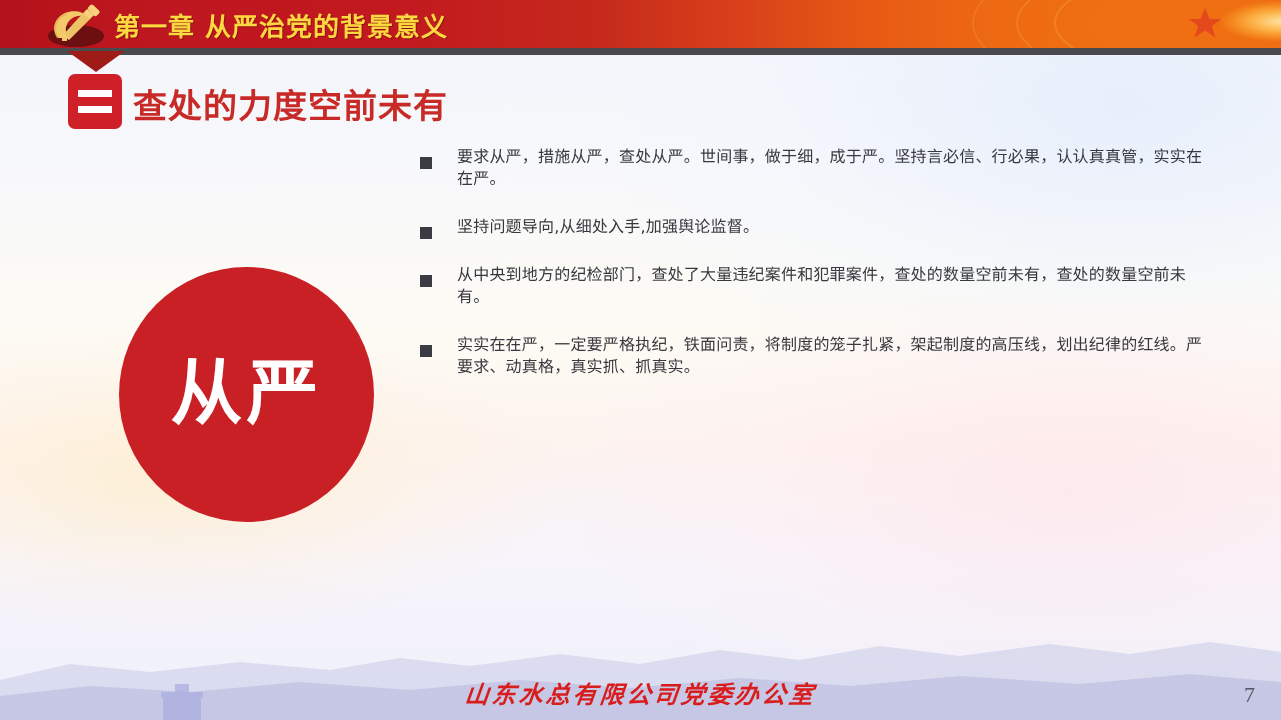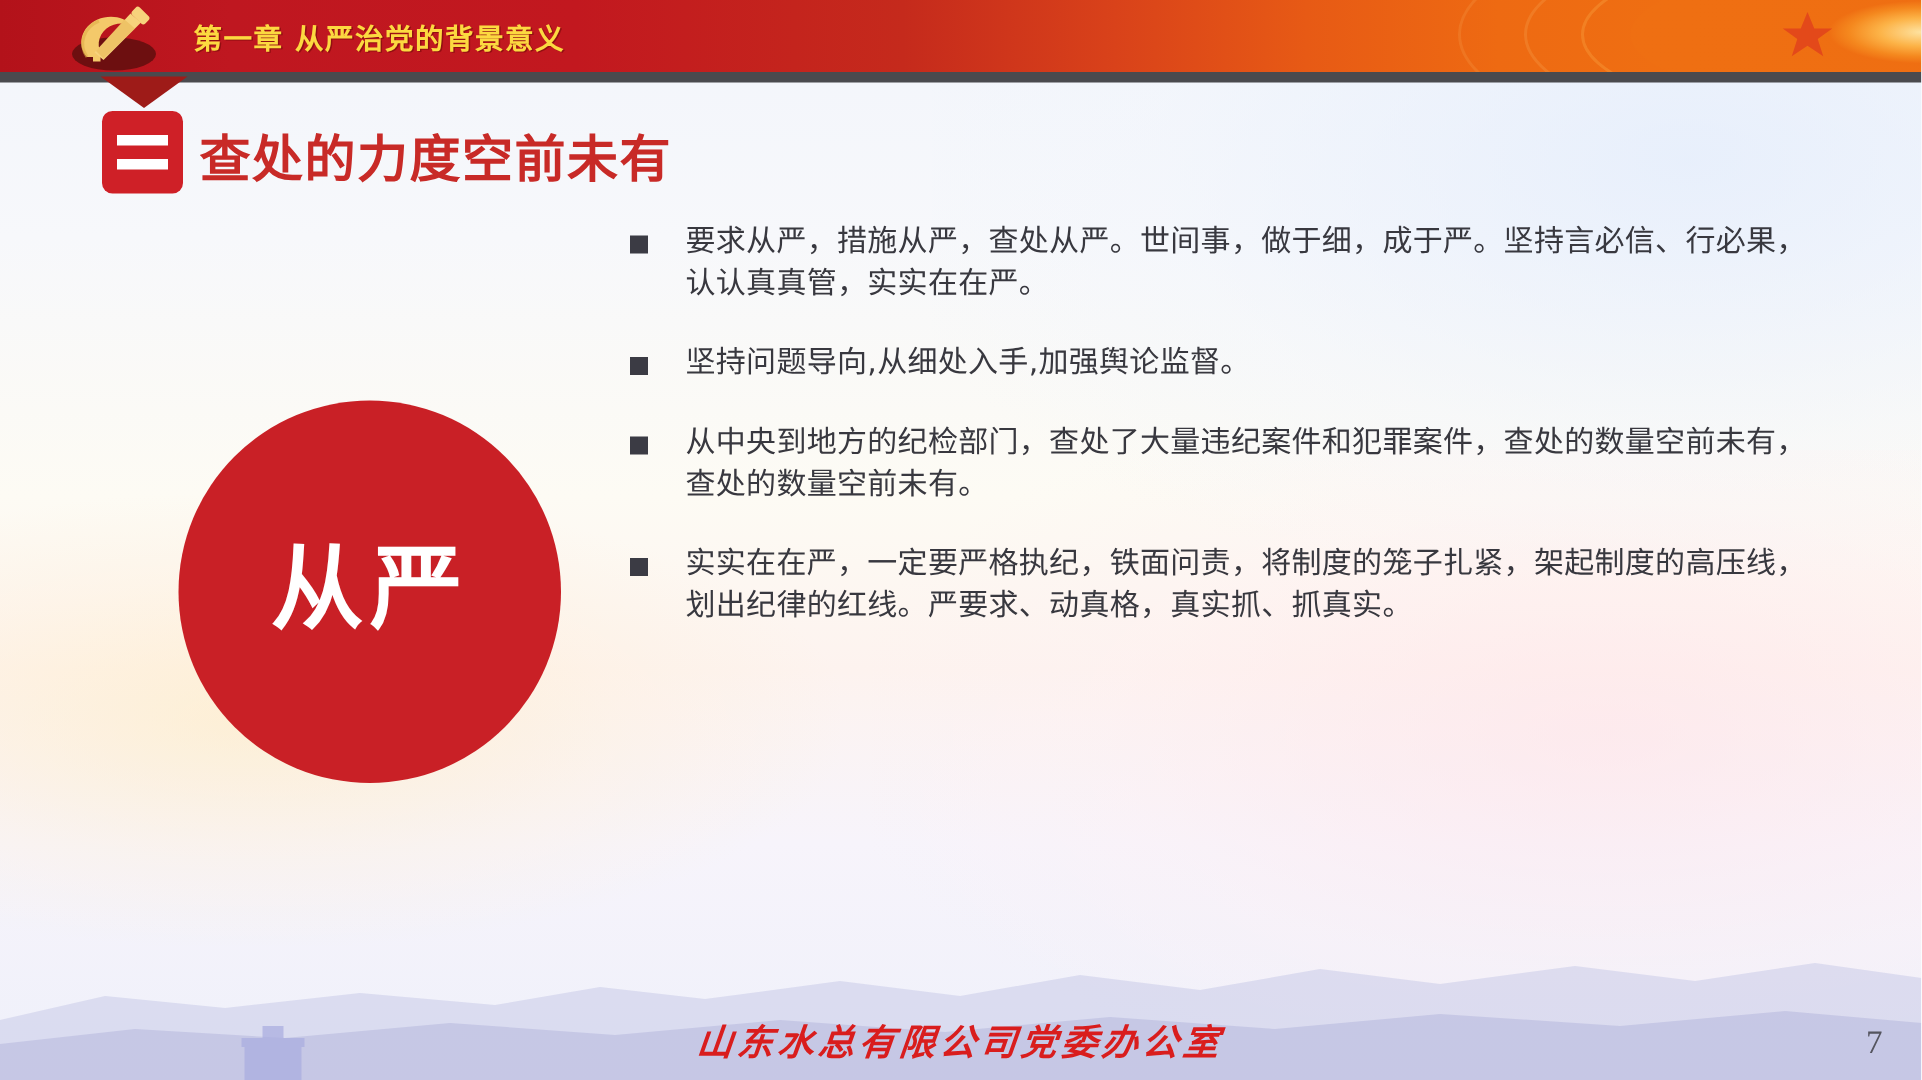--- a/index.html
+++ b/index.html
@@ -43,22 +43,22 @@
     position:absolute; left:0; top:0; width:1281px; height:48px;
     background:
       linear-gradient(90deg,
         #b3121a 0%, #bf1720 12%, #c2181f 30%, #c52a1c 47%,
         #d9421a 58%, #e75a15 68%, #ee6a12 78%, #ef6f12 88%, #ec6310 100%);
     overflow:hidden;
   }
   .header-rays{ position:absolute; right:0; top:0; width:420px; height:48px; }
   .emblem{ position:absolute; left:38px; top:2px; width:76px; height:46px; }
   .header-title{
-    position:absolute; left:129px; top:50%; transform:translateY(-50%);
-    color:#fcd940; font-size:19px; font-weight:bold; letter-spacing:1px;
+    position:absolute; left:114px; top:50%; transform:translateY(-50%);
+    color:#fcd940; font-size:26px; font-weight:bold; letter-spacing:1px;
     white-space:nowrap;
     text-shadow:1px 1px 0 rgba(120,10,10,.65);
   }
   .header-rule{
     position:absolute; left:0; top:48px; width:1281px; height:7px;
     background:#4a4a4e;
   }
 
   
   .sec-chevron{
@@ -85,41 +85,41 @@
   }
 
   
   .circle{
     position:absolute; left:119px; top:267px;
     width:255px; height:255px; border-radius:50%;
     background:#c92026;
     display:flex; align-items:center; justify-content:center;
   }
   .circle-text{
-    color:#ffffff; font-size:62px; font-weight:bold;
+    color:#ffffff; font-size:72px; font-weight:bold;
     letter-spacing:4px; line-height:1; white-space:nowrap;
     transform:translateY(-2px);
   }
 
   
   .bullets{
     position:absolute; left:420px; top:146px; width:785px;
   }
   .bullet{
     display:flex; align-items:flex-start;
     margin-bottom:25px;
   }
   .bullet:last-child{ margin-bottom:0; }
   .bullet-mark{
     flex:0 0 auto; width:12px; height:12px;
     background:#3b3b44; margin-top:11px; margin-right:25px;
   }
   .bullet-text{
     flex:1 1 auto; color:#38383f;
-    font-size:20px; line-height:1.40; letter-spacing:.2px;
+    font-size:16px; line-height:1.40; letter-spacing:.2px;
   }
 
   
   .footer-org{
     position:absolute; left:0; bottom:10px; width:1281px;
     text-align:center;
     color:#d91d1d; font-size:24px; font-weight:bold;
     font-style:italic; letter-spacing:3px;
     font-family:"DejaVu Serif","Liberation Serif",serif;
     transform:skewX(-6deg);

